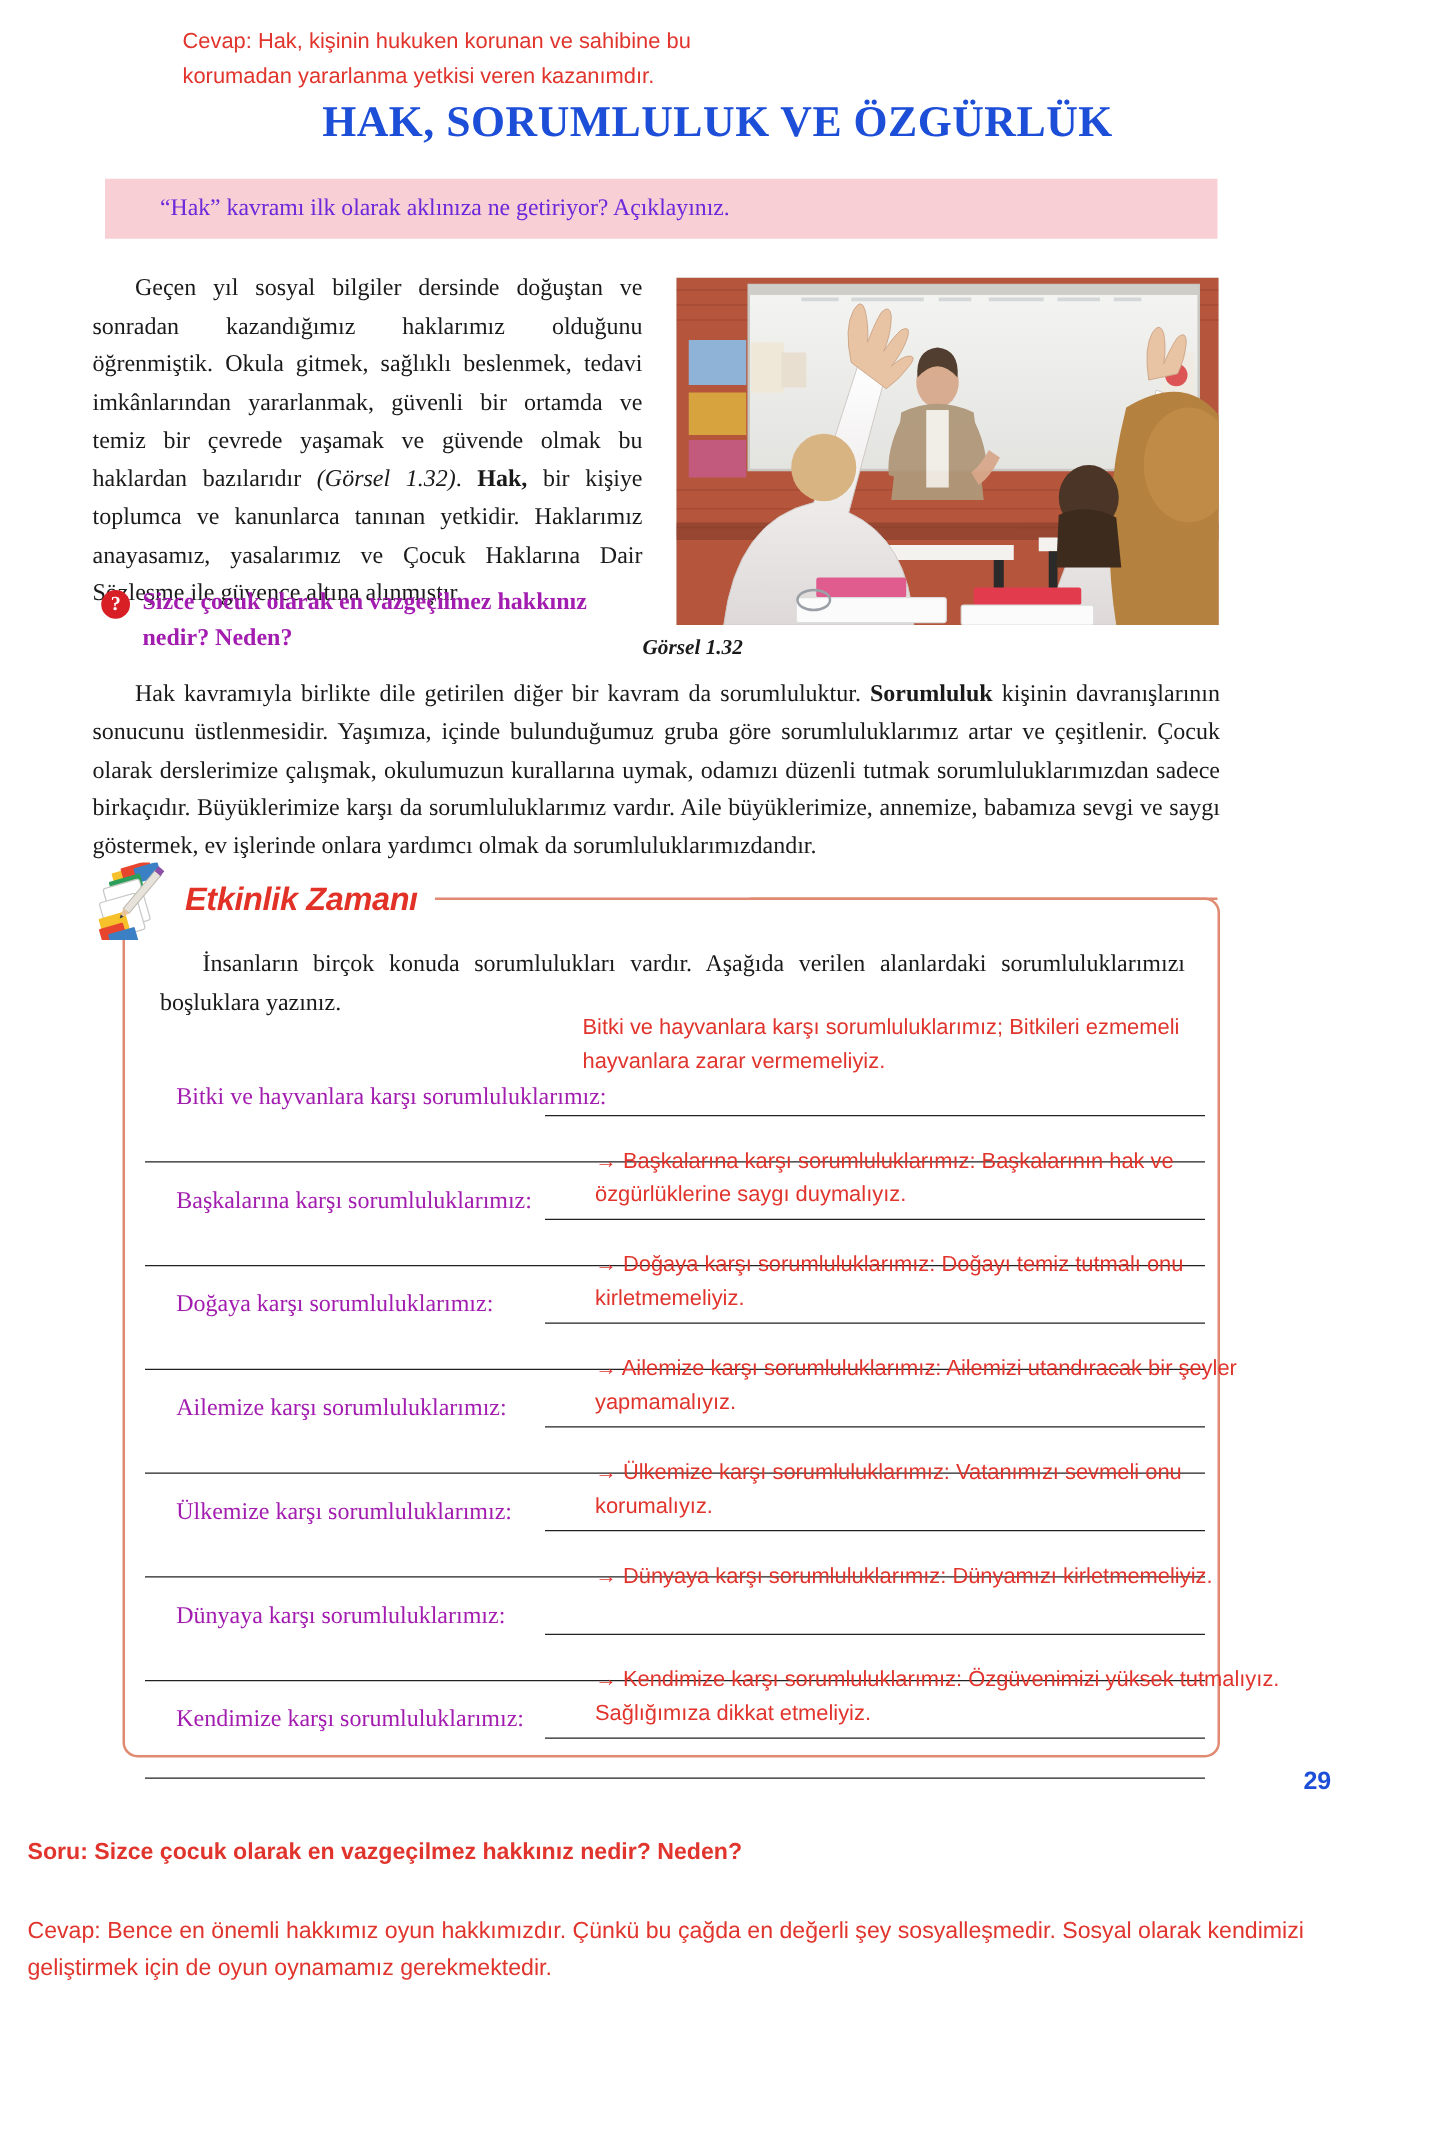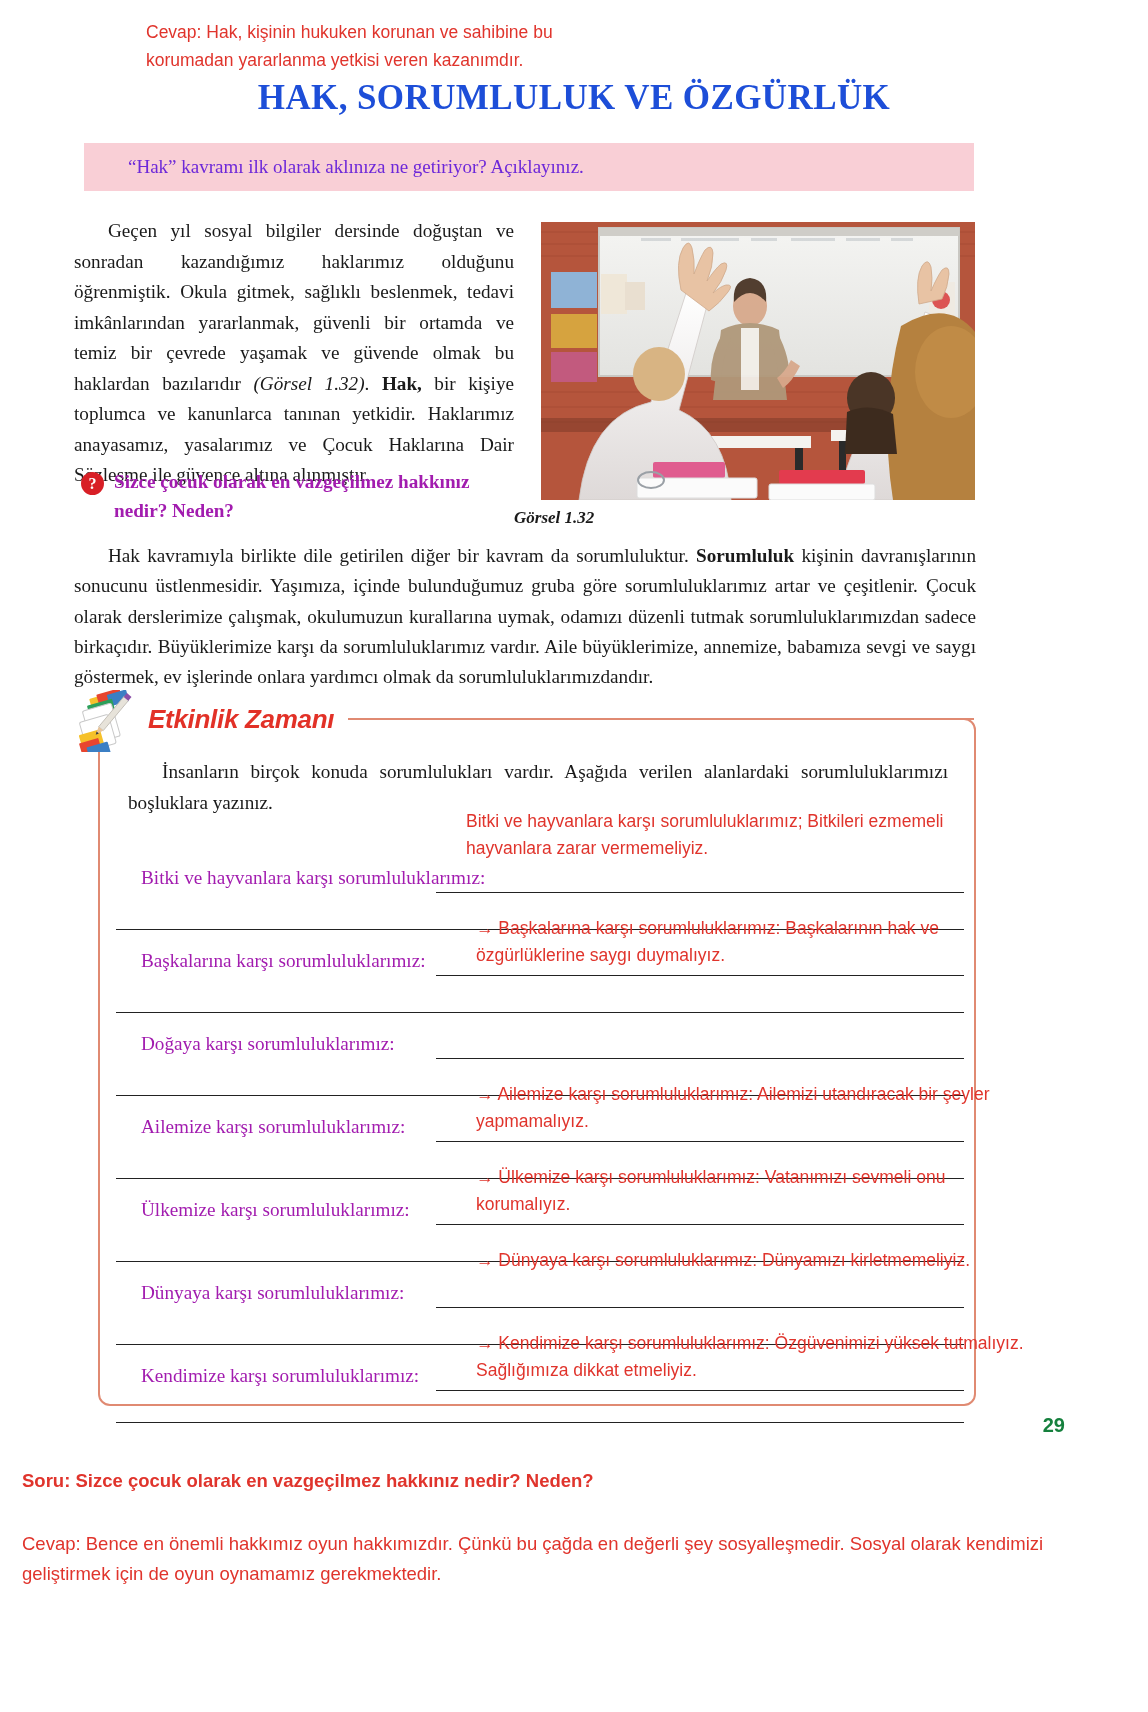--- a/index.html
+++ b/index.html
@@ -271,21 +271,21 @@
   }
 
   
   .page-number {
     position: absolute;
     right: 83px;
     top: 1414px;
     font-family: "Liberation Sans", sans-serif;
     font-weight: bold;
     font-size: 20px;
-    color: #15803d;
+    color: #1d4ed8;
   }
 
   
   .bottom-q {
     position: absolute;
     left: 22px;
     top: 1467px;
     width: 1040px;
     font-family: "Liberation Sans", sans-serif;
     font-size: 18.5px;
@@ -468,20 +468,21 @@
       <div class="cont-line"></div>
       <div class="fill-label">Başkalarına karşı sorumluluklarımız:</div>
       <div class="fill-line short"></div>
       <div class="answer" style="left:360px; top:6px;">→ Başkalarına karşı sorumluluklarımız: Başkalarının hak ve özgürlüklerine saygı duymalıyız.</div>
     </div>
 
     <div class="fill-row">
       <div class="cont-line"></div>
       <div class="fill-label">Doğaya  karşı  sorumluluklarımız:</div>
       <div class="fill-line short"></div>
+      <div class="answer" style="left:360px; top:6px;">→ Doğaya karşı sorumluluklarımız: Doğayı temiz tutmalı onu kirletmemeliyiz.</div>
     </div>
 
     <div class="fill-row">
       <div class="cont-line"></div>
       <div class="fill-label">Ailemize karşı sorumluluklarımız:</div>
       <div class="fill-line short"></div>
       <div class="answer" style="left:360px; top:6px;">→ Ailemize karşı sorumluluklarımız: Ailemizi utandıracak bir şeyler yapmamalıyız.</div>
     </div>
 
     <div class="fill-row">

